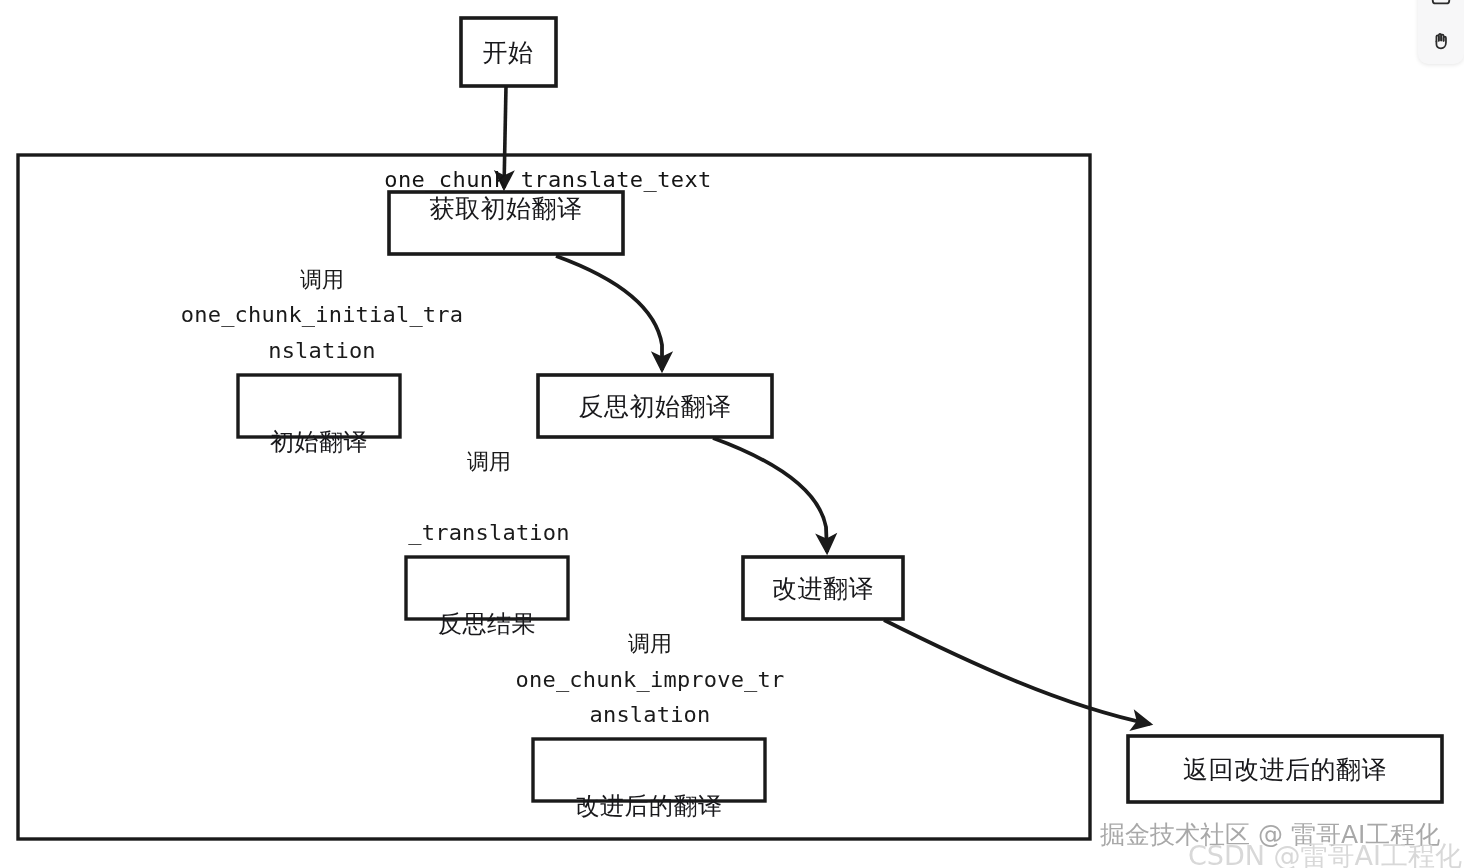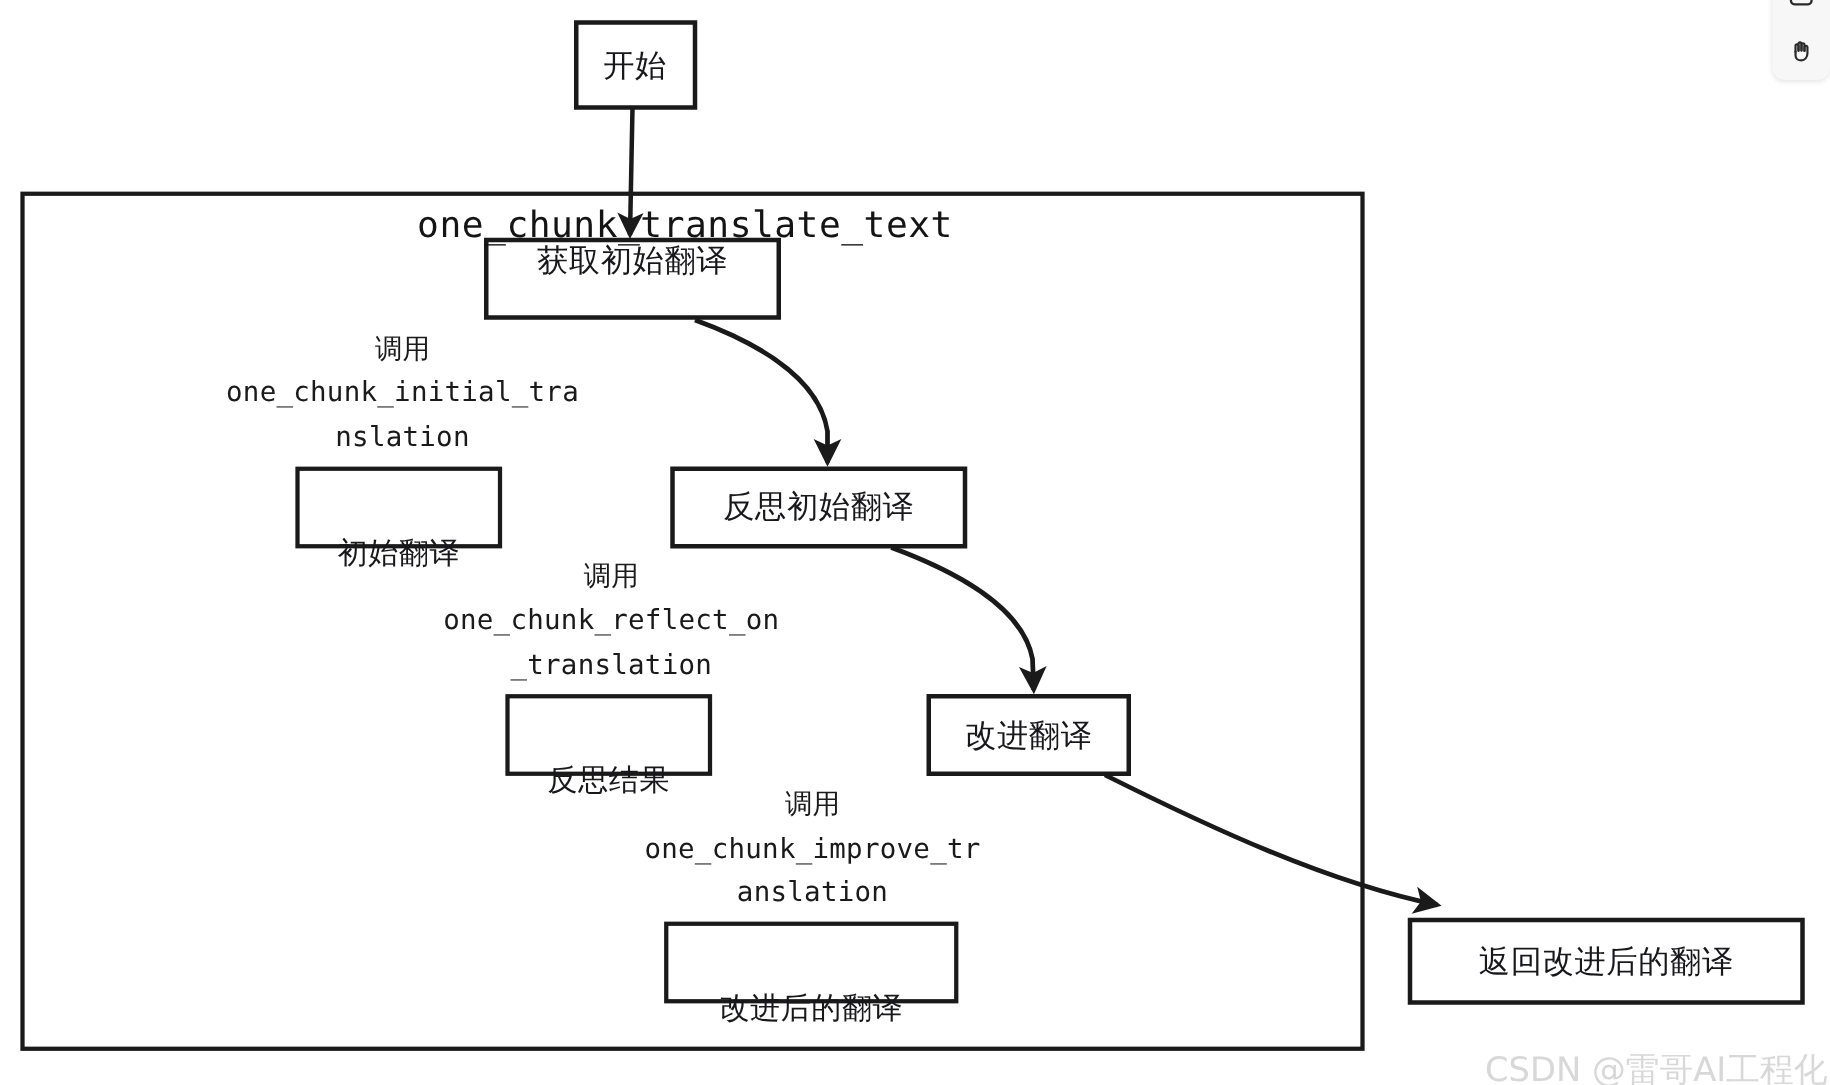--- a/index.html
+++ b/index.html
@@ -63,21 +63,21 @@
   .edge-label-cn {
     font-family: "DejaVu Sans", sans-serif;
     font-size: 22px;
     text-align: right;
     transform: translate(-50%, -50%);
     color: #1a1a1a;
   }
 
   .cluster-label {
     font-family: "DejaVu Sans Mono", "Liberation Mono", monospace;
-    font-size: 29px;
+    font-size: 22px;
     letter-spacing: 0.4px;
     transform: translate(-50%, -50%);
     color: #141414;
   }
 
   
   .wm-juejin {
     position: absolute;
     font-family: "DejaVu Sans", sans-serif;
     font-size: 25px;
@@ -174,27 +174,27 @@
 
   <div class="txt node-label node-label-sm" style="left:487px; top:588px;">反思结果</div>
 
   <div class="txt node-label node-label-sm" style="left:649px; top:770px;">改进后的翻译</div>
 
   <div class="txt edge-label-cn" style="left:322px; top:280px;">调用</div>
   <div class="txt edge-label" style="left:322px; top:315px;text-align:right;">one_chunk_initial_tra</div>
   <div class="txt edge-label" style="left:322px; top:351px;">nslation</div>
 
   <div class="txt edge-label-cn" style="left:489px; top:462px;">调用</div>
-  <div class="txt edge-label" style="left:489px; top:497px;">one_chunk_reflect_on</div>
   <div class="txt edge-label" style="left:489px; top:533px;">_translation</div>
 
   <div class="txt edge-label-cn" style="left:650px; top:644px;">调用</div>
   <div class="txt edge-label" style="left:650px; top:680px;">one_chunk_improve_tr</div>
   <div class="txt edge-label" style="left:650px; top:715px;">anslation</div>
 
+  <div class="wm-juejin" style="left:1100px; top:818px;">掘金技术社区 @ 雷哥AI工程化</div>
 
   <div class="wm-csdn" style="left:1188px; top:838px;">CSDN @雷哥AI工程化</div>
 
   <div id="toolbar">
     <div class="tb-btn">
       <svg width="22" height="22" viewBox="0 0 24 24" fill="none" stroke="#2b2b2b" stroke-width="2" stroke-linecap="round" stroke-linejoin="round">
         <rect x="3" y="7" width="18" height="12" rx="3"></rect>
         <circle cx="8.5" cy="13" r="1.6" fill="#2b2b2b" stroke="none"></circle>
         <circle cx="15.5" cy="13" r="1.6" fill="#2b2b2b" stroke="none"></circle>
         <path d="M12 7 V3"></path>

